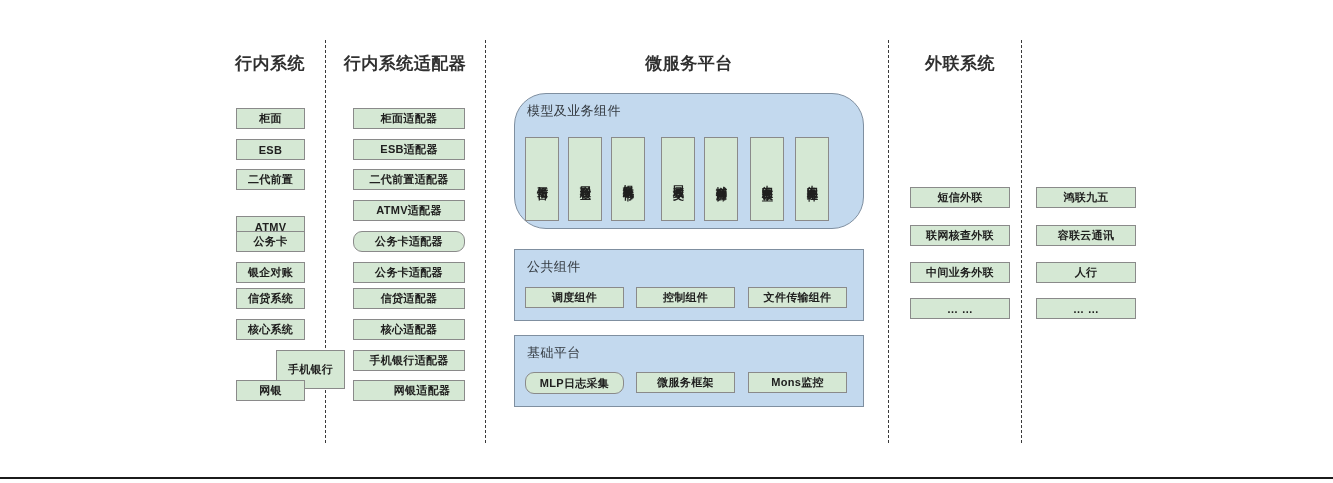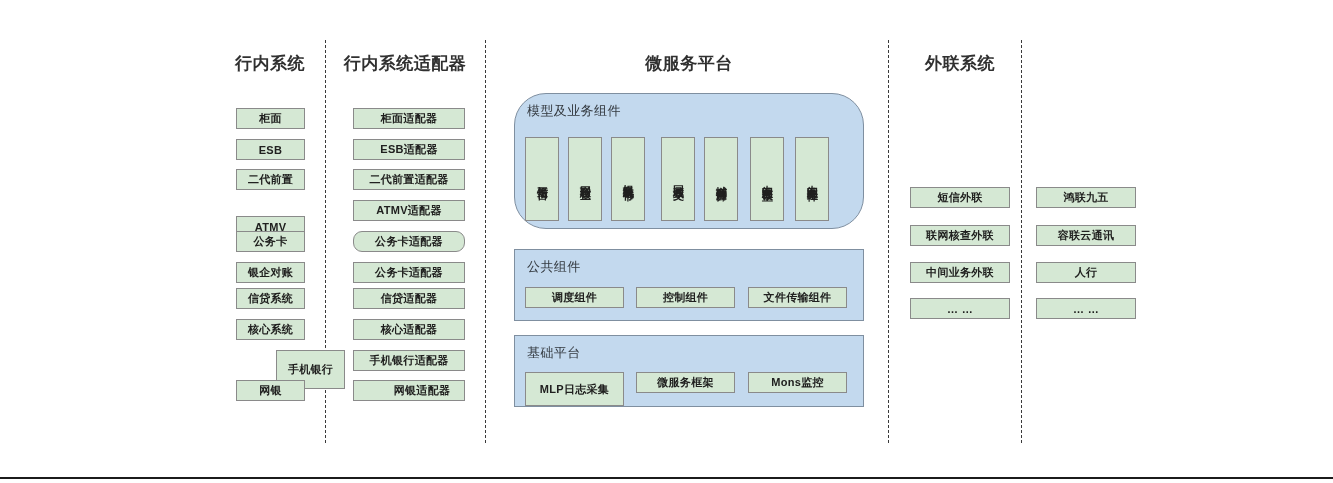--- a/index.html
+++ b/index.html
@@ -165,21 +165,21 @@
   <div class="panel" style="left:514px; top:249px; width:350px; height:72px;">
     <div class="panel-label">公共组件</div>
   </div>
   <div class="node" style="left:525px; top:287px; width:99px; height:21px;">调度组件</div>
   <div class="node" style="left:636px; top:287px; width:99px; height:21px;">控制组件</div>
   <div class="node" style="left:748px; top:287px; width:99px; height:21px;">文件传输组件</div>
 
   <div class="panel" style="left:514px; top:335px; width:350px; height:72px;">
     <div class="panel-label">基础平台</div>
   </div>
-  <div class="node" style="left:525px; top:372px; width:99px; height:34px;">MLP日志采集</div>
+  <div class="node" style="left:525px; top:372px; width:99px; height:22px;border-radius:9px;">MLP日志采集</div>
   <div class="node" style="left:636px; top:372px; width:99px; height:21px;">微服务框架</div>
   <div class="node" style="left:748px; top:372px; width:99px; height:21px;">Mons监控</div>
 
   <div class="node" style="left:910px; top:187px; width:100px; height:21px;">短信外联</div>
   <div class="node" style="left:910px; top:225px; width:100px; height:21px;">联网核查外联</div>
   <div class="node" style="left:910px; top:262px; width:100px; height:21px;">中间业务外联</div>
   <div class="node" style="left:910px; top:298px; width:100px; height:21px;">… …</div>
 
   <div class="node" style="left:1036px; top:187px; width:100px; height:21px;">鸿联九五</div>
   <div class="node" style="left:1036px; top:225px; width:100px; height:21px;">容联云通讯</div>

